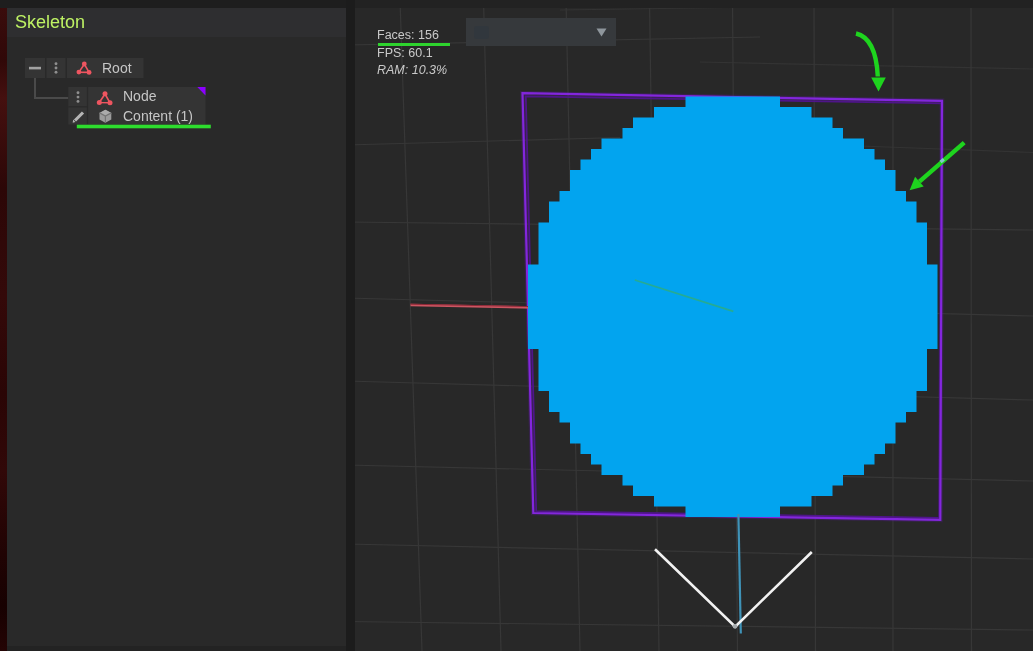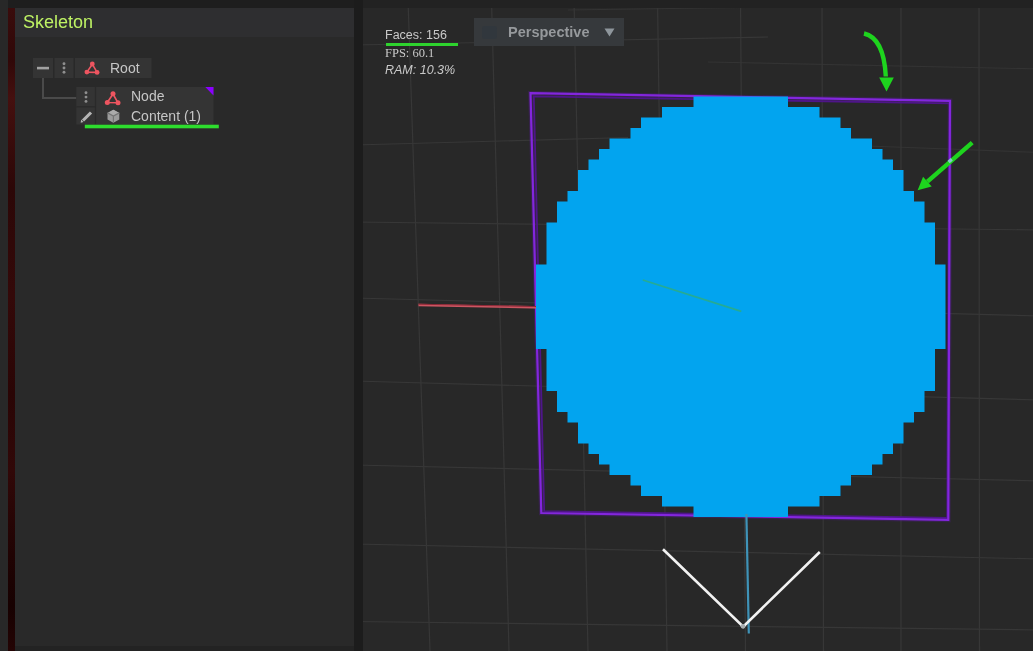--- a/index.html
+++ b/index.html
@@ -1,19 +1,19 @@
 <!DOCTYPE html>
 <html><head><meta charset="utf-8">
 <style>
   html,body { margin:0; padding:0; width:1033px; height:651px; overflow:hidden;
     font-family:"Liberation Sans", sans-serif; background:#282828; }
   .abs { position:absolute; }
 </style></head>
 <body>
-<div class="abs" style="left:0;top:0;width:984px;height:651px;margin-left:8px;">
+<div class="abs" style="left:0;top:0;width:984px;height:651px;">
 
 <svg class="abs" style="left:0;top:0;" width="1033" height="651" viewBox="0 0 1033 651">
   <rect x="346" y="0" width="687" height="651" fill="#282828"></rect>
 
   <g stroke="#373737" stroke-width="1.2" fill="none">
     <line x1="400" y1="0" x2="422" y2="651"></line>
     <line x1="483.5" y1="0" x2="501" y2="651"></line>
     <line x1="566" y1="0" x2="580" y2="651"></line>
     <line x1="649.5" y1="0" x2="659" y2="651"></line>
     <line x1="732.5" y1="0" x2="737.5" y2="651"></line>
@@ -54,26 +54,25 @@
   <path d="M856 33.5 C869 36.5 876.5 50 877.8 76.5" stroke="#1ed41e" stroke-width="4.4" fill="none"></path>
   <polygon points="871.2,77.5 885.8,77.5 878.5,91.5" fill="#1ed41e"></polygon>
   <line x1="964.2" y1="142.7" x2="919.4" y2="181.7" stroke="#1ed41e" stroke-width="4.4"></line>
   <line x1="943.8" y1="159.2" x2="940.6" y2="162" stroke="#8fc8de" stroke-width="3.2" stroke-opacity="0.9"></line>
   <polygon points="909.6,190.2 923.7,186.6 915.1,176.8" fill="#1ed41e"></polygon>
 </svg>
 <div class="abs" style="left:346px;top:0;width:687px;height:7.5px;background:#222222;"></div>
 
 <div class="abs" style="left:377px;top:27.5px;font-size:12.5px;color:#c9c9c9;">Faces: 156</div>
 <div class="abs" style="left:378px;top:43px;width:71.5px;height:3.2px;background:#2ed32e;"></div>
-<div class="abs" style="left:377px;top:45.5px;font-size:12.5px;color:#c9c9c9;font-family:Liberation Serif, serif;">FPS: 60.1</div>
+<div class="abs" style="left:377px;top:45.5px;font-size:12.5px;color:#c9c9c9;">FPS: 60.1</div>
 <div class="abs" style="left:377px;top:62.5px;font-size:12.5px;color:#c9c9c9;font-style:italic;">RAM: 10.3%</div>
 
 <div class="abs" style="left:465.5px;top:18px;width:150.5px;height:28px;background:#36393c;"></div>
 <div class="abs" style="left:474px;top:26px;width:15px;height:13px;background:#31373d;border-radius:3px;"></div>
-<div class="abs" style="left:465.5px;top:18px;width:150.5px;height:28px;font-size:14.5px;font-weight:bold;color:#96999c;text-align:center;line-height:28px;">Perspective</div>
 <svg class="abs" style="left:596px;top:28px;" width="11" height="9">
       <polygon points="0.5,0.5 10.5,0.5 5.5,8.5" fill="#8e969c"></polygon>
     </svg>
 
 <div class="abs" style="left:0;top:0;width:346px;height:651px;background:#292929;"></div>
 <div class="abs" style="left:0;top:0;width:346px;height:7.5px;background:#1e1e1e;"></div>
 <div class="abs" style="left:0;top:7.5px;width:6.5px;height:643.5px;background:linear-gradient(#3a0c0c 0%,#300808 8%,#45100f 14%,#2c0707 28%,#340909 45%,#2a0505 60%,#310808 72%,#200303 85%,#170101 93%,#240404 100%);"></div>
 <div class="abs" style="left:6.5px;top:7.5px;width:339.5px;height:29px;background:#2e2e30;"></div>
 <div class="abs" style="left:15px;top:11.5px;font-size:18px;color:#bef264;">Skeleton</div>
 <div class="abs" style="left:6.5px;top:646px;width:339.5px;height:5px;background:#232323;"></div>

